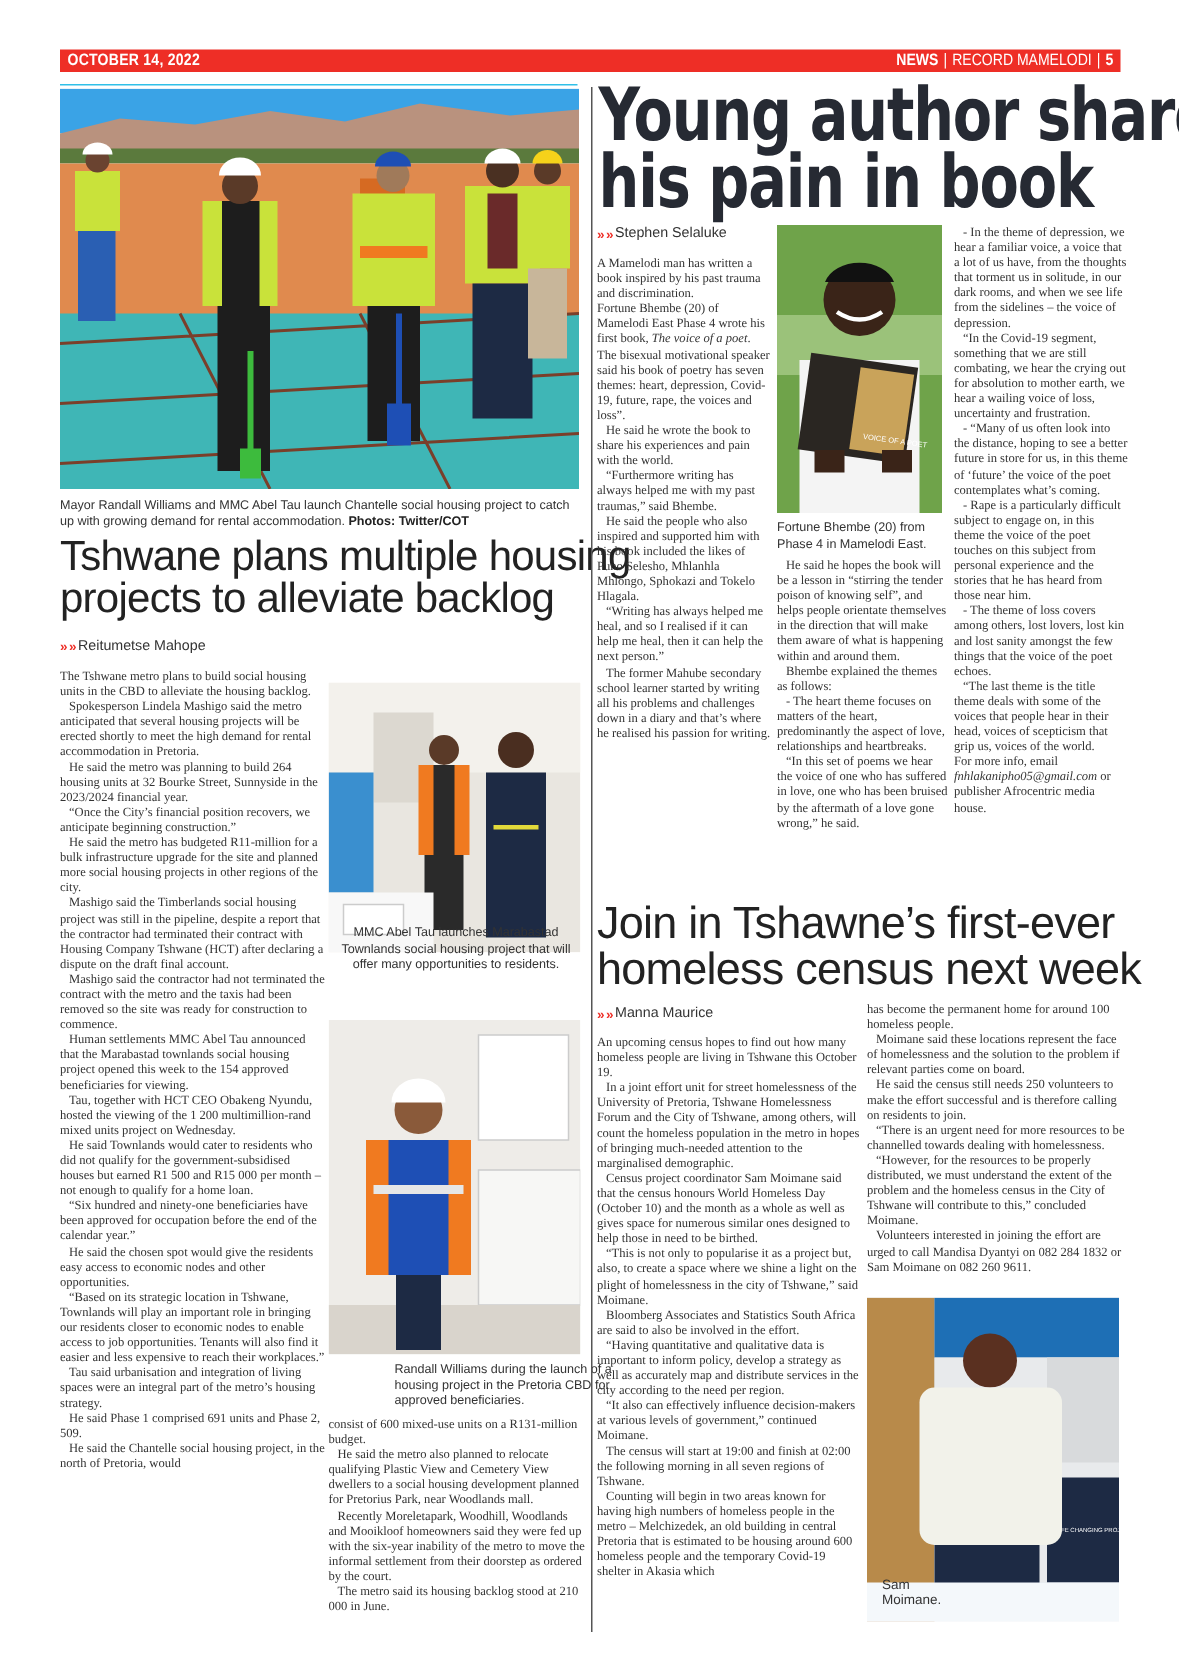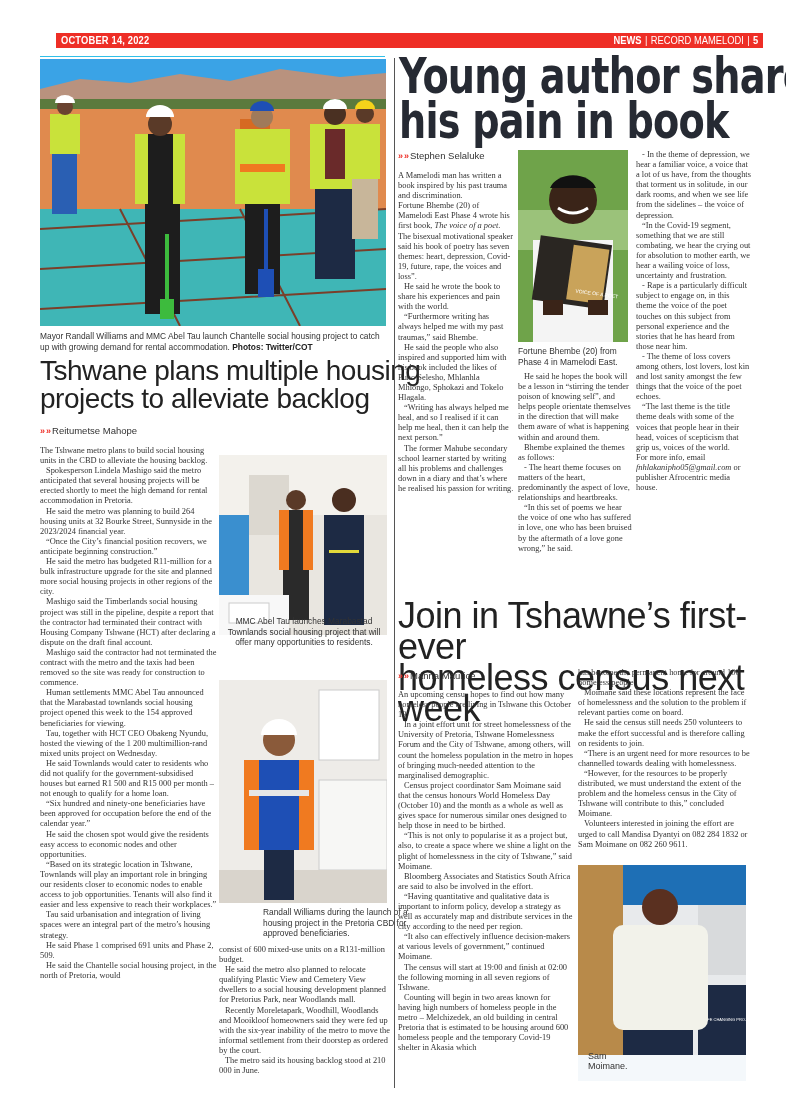--- a/index.html
+++ b/index.html
@@ -1,18 +1,18 @@
 <!DOCTYPE html>
 <html><head>
 <meta charset="utf-8">
 <style>
   html, body { margin:0; padding:0; background:#ffffff; }
   body { width:786px; height:1113px; position:relative; overflow:hidden; font-family:"Liberation Serif", serif; color:#333; }
   .abs { position:absolute; }
-  .header-bar { left:40px; top:33px; width:707px; height:15px; background:#ee2e26; color:#fff; font-family:"Liberation Sans", sans-serif; font-weight:bold; font-size:11px; line-height:15px;margin-left:16px; }
+  .header-bar { left:40px; top:33px; width:707px; height:15px; background:#ee2e26; color:#fff; font-family:"Liberation Sans", sans-serif; font-weight:bold; font-size:11px; line-height:15px; }
   .header-date { position:absolute; left:5px; top:0; letter-spacing:0.2px; transform:scaleX(0.85); transform-origin:left; }
   .header-right { position:absolute; right:5px; top:0; display:flex; gap:4px; transform:scaleX(0.85); transform-origin:right; }
   .header-right .sep { font-weight:normal; }
   .header-right .pub { font-weight:normal; }
   .cyan-rule { left:40px; top:56px; width:345px; height:1px; background:#30c0e8; }
   .vrule { width:1px; background:#555; }
   .photo { overflow:hidden; }
   .caption { font-family:"Liberation Sans", sans-serif; font-size:8.4px; line-height:10.5px; color:#333; }
   .caption b { color:#222; }
   .headline-light { font-family:"Liberation Sans", sans-serif; font-weight:normal; color:#222; letter-spacing:-0.5px; }
@@ -211,27 +211,28 @@
 <div class="abs col" style="left:518px;top:372px;width:114px;">
   <p>He said he hopes the book will be a lesson in “stirring the tender poison of knowing self”, and helps people orientate themselves in the direction that will make them aware of what is happening within and around them.</p>
   <p>Bhembe explained the themes as follows:</p>
   <p>- The heart theme focuses on matters of the heart, predominantly the aspect of love, relationships and heartbreaks.</p>
   <p>“In this set of poems we hear the voice of one who has suffered in love, one who has been bruised by the aftermath of a love gone wrong,” he said.</p>
 </div>
 
 <div class="abs col" style="left:636px;top:150px;width:116px;">
   <p>- In the theme of depression, we hear a familiar voice, a voice that a lot of us have, from the thoughts that torment us in solitude, in our dark rooms, and when we see life from the sidelines – the voice of depression.</p>
   <p>“In the Covid-19 segment, something that we are still combating, we hear the crying out for absolution to mother earth, we hear a wailing voice of loss, uncertainty and frustration.</p>
+  <p>- “Many of us often look into the distance, hoping to see a better future in store for us, in this theme of ‘future’ the voice of the poet contemplates what’s coming.</p>
   <p>- Rape is a particularly difficult subject to engage on, in this theme the voice of the poet touches on this subject from personal experience and the stories that he has heard from those near him.</p>
   <p>- The theme of loss covers among others, lost lovers, lost kin and lost sanity amongst the few things that the voice of the poet echoes.</p>
   <p>“The last theme is the title theme deals with some of the voices that people hear in their head, voices of scepticism that grip us, voices of the world.</p>
   <p class="noind"><span>For more info, email </span><i>fnhlakanipho05@gmail.com</i><span> or publisher Afrocentric media house.</span></p>
 </div>
 
-<div class="abs headline-light" style="left:398px;top:600px;font-size:36px;line-height:31px;">
+<div class="abs headline-light" style="left:398px;top:600px;font-size:30px;line-height:31px;">
   <div>Join in Tshawne’s first-ever</div>
   <div>homeless census next week</div>
 </div>
 
 <div class="abs byline" style="left:398px;top:670px;">
   <span class="arrows">»</span>
     <span class="arrows">»</span>
   <span>Manna Maurice</span>
 </div>
 

